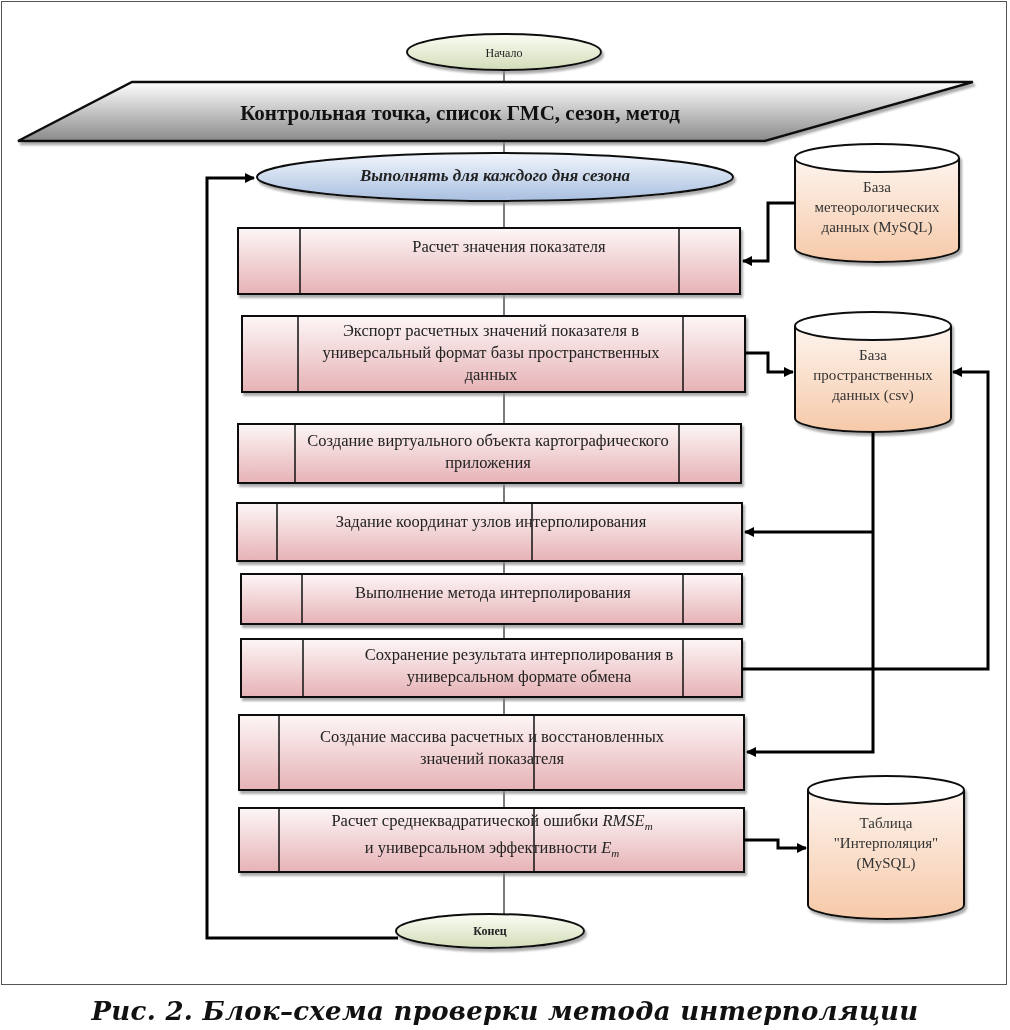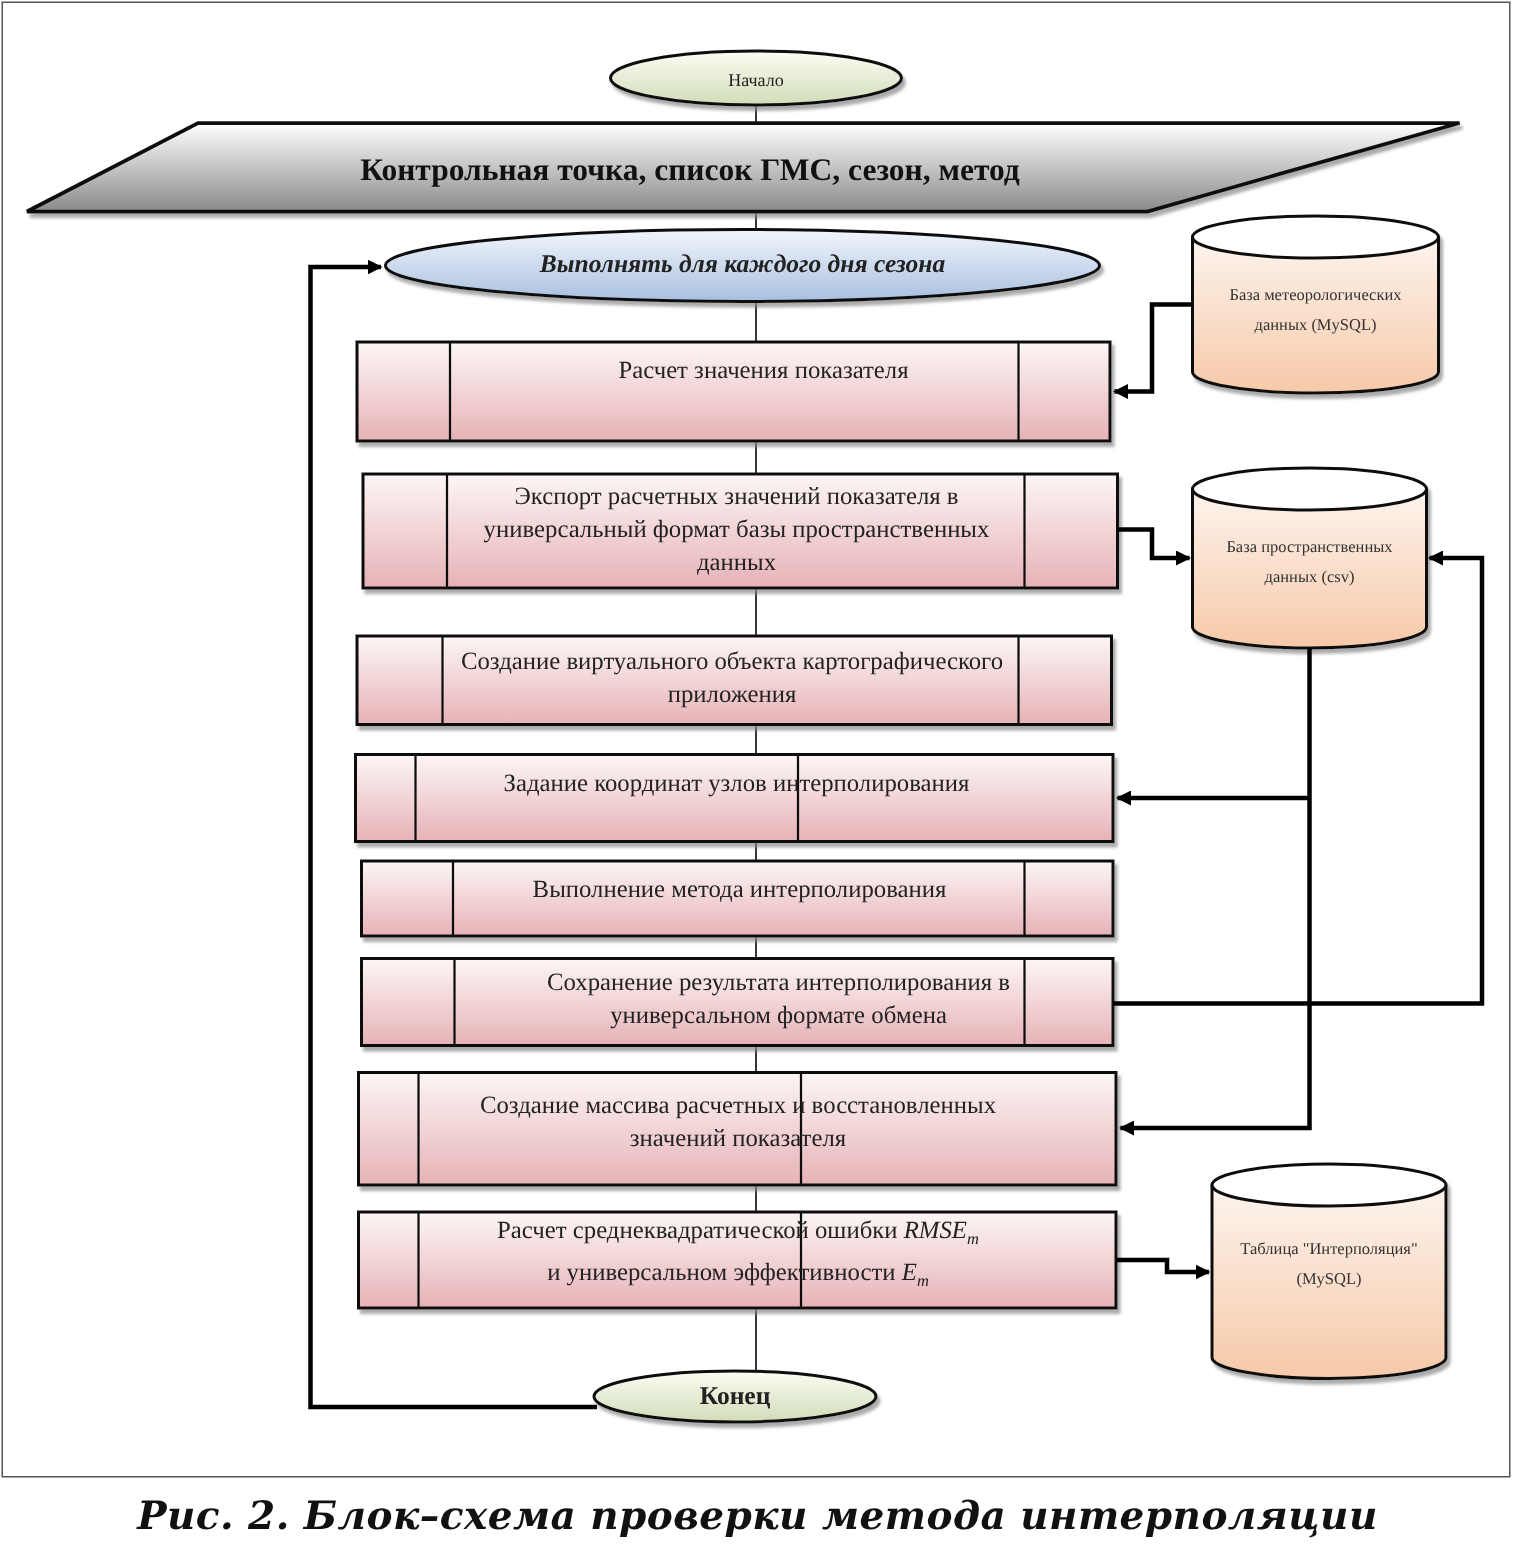--- a/index.html
+++ b/index.html
@@ -2,25 +2,25 @@
 <html><head>
 <meta charset="utf-8">
 <style>
   html, body { margin: 0; padding: 0; background: #ffffff; }
   body { width: 1010px; height: 1030px; position: relative; overflow: hidden; font-family: "Liberation Serif", serif; }
   #frame { position: absolute; left: 1px; top: 1px; width: 1006px; height: 984px; border: 1px solid #555; box-sizing: border-box; }
   svg#diagram { position: absolute; left: 0; top: 0; }
   .caption { position: absolute; left: 0; width: 1010px; top: 996px; text-align: center; font-family: "DejaVu Serif", serif; font-style: italic; font-weight: bold; font-size: 26px; color: #111; letter-spacing: 0.3px; }
   .txt { position: absolute; text-align: center; color: #222; font-family: "Liberation Serif", serif; display: flex; align-items: center; justify-content: center; line-height: 22px; }
   .proc-txt { font-size: 16.5px; }
-  .db-txt { font-size: 11px; line-height: 20px; color: #333; }
+  .db-txt { font-size: 15px; line-height: 20px; color: #333; }
   .io-txt { font-weight: bold; font-size: 21px; color: #111; }
   .loop-txt { font-weight: bold; font-size: 17px; }
   .term-txt { font-size: 12px; }
-  .term-bold { font-weight: bold; font-size: 17px; }
+  .term-bold { font-weight: bold; font-size: 12px; }
   i.m { font-style: italic; }
   sub { font-size: 11px; }
 </style>
 </head>
 <body>
 
 <div id="frame"></div>
 
 <svg id="diagram" width="1010" height="990" viewBox="0 0 1010 990">
   <defs>

